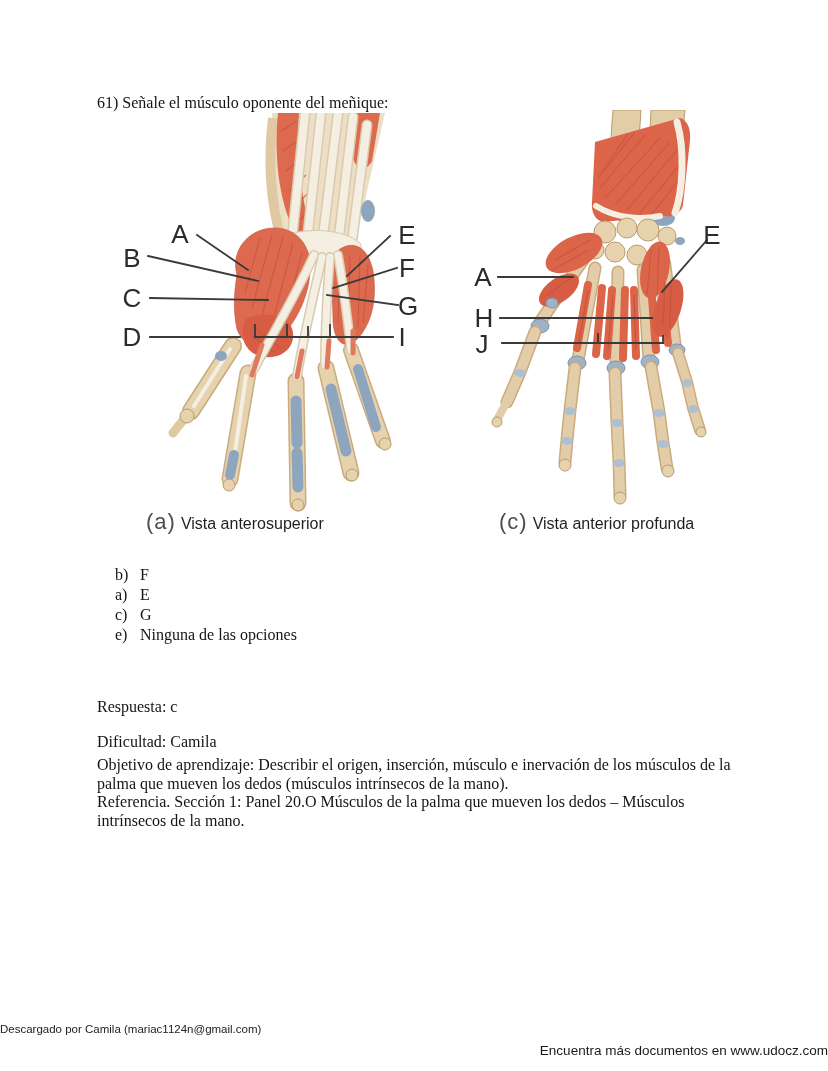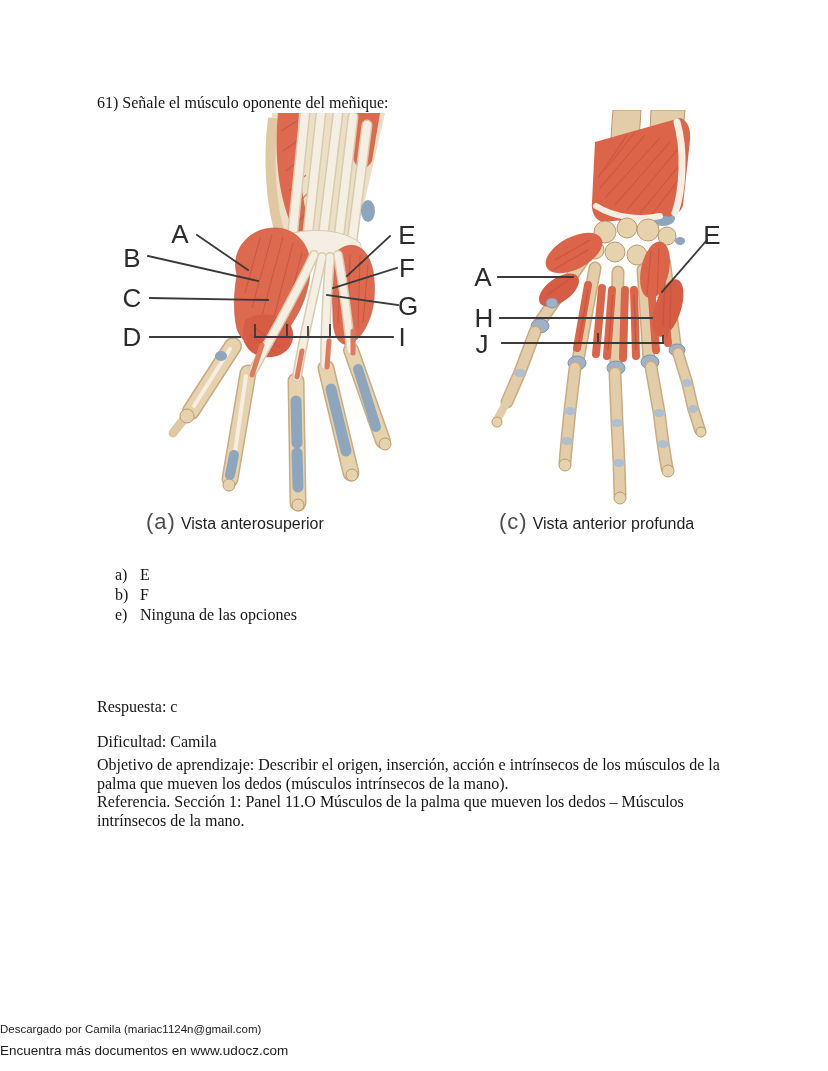--- a/index.html
+++ b/index.html
@@ -11,21 +11,21 @@
   .caption{position:absolute;font-family:"Liberation Sans", sans-serif;white-space:nowrap;margin-left:12px;}
   .cap-letter{font-size:22px;color:#4d4d4d;letter-spacing:1px;}
   .cap-text{font-size:16px;color:#1f1f1f;margin-left:5px;}
   .options{left:115px;top:565px;font-size:16px;}
   .option-row{height:20px;line-height:20px;}
   .opt-key{display:inline-block;width:25px;}
   .body-line{left:97px;font-size:16px;}
   .body-par{left:97px;width:652px;font-size:16px;line-height:18.5px;}
   .footer1{left:0;right:0;top:1023px;text-align:left;font-family:"Liberation Sans", sans-serif;
            font-size:11.5px;color:#222;}
-  .footer2{left:0;right:0;top:1043px;text-align:left;font-family:"Liberation Sans", sans-serif;
+  .footer2{left:0;right:0;top:1043px;text-align:right;font-family:"Liberation Sans", sans-serif;
            font-size:13.5px;color:#1a1a1a;}
   .lbl{font-family:"Liberation Sans", sans-serif;font-size:26px;fill:#2b2b2b;}
   .leader{stroke:#3a3a3a;stroke-width:1.8;fill:none;stroke-linecap:square;}
   .stria{stroke:#c2503a;stroke-width:1.1;fill:none;opacity:.7;}
 </style>
 </head>
 <body>
 
 <div class="page">
 
@@ -255,31 +255,34 @@
 
   <div class="caption" style="left:134px;top:509px">
     <span class="cap-letter">(a)</span><span class="cap-text">Vista anterosuperior</span>
   </div>
   <div class="caption" style="left:487px;top:509px">
     <span class="cap-letter">(c)</span><span class="cap-text">Vista anterior profunda</span>
   </div>
 
   <div class="abs options">
     <div class="option-row">
+      <span class="opt-key">b)</span><span>F</span>
+    </div>
+    <div class="option-row">
       <span class="opt-key">a)</span><span>E</span>
     </div>
     <div class="option-row">
-      <span class="opt-key">b)</span><span>F</span>
+      <span class="opt-key">c)</span><span>G</span>
     </div>
     <div class="option-row">
       <span class="opt-key">e)</span><span>Ninguna de las opciones</span>
     </div>
   </div>
 
   <div class="abs body-line" style="top:698px">Respuesta: c</div>
   <div class="abs body-line" style="top:733px">Dificultad: Camila</div>
-  <div class="abs body-par" style="top:756px">Objetivo de aprendizaje: Describir el origen, inserción, acción e intrínsecos de los músculos de la palma que mueven los dedos (músculos intrínsecos de la mano).</div>
-  <div class="abs body-par" style="top:793px">Referencia. Sección 1: Panel 11.O Músculos de la palma que mueven los dedos – Músculos intrínsecos de la mano.</div>
+  <div class="abs body-par" style="top:756px">Objetivo de aprendizaje: Describir el origen, inserción, músculo e inervación de los músculos de la palma que mueven los dedos (músculos intrínsecos de la mano).</div>
+  <div class="abs body-par" style="top:793px">Referencia. Sección 1: Panel 20.O Músculos de la palma que mueven los dedos – Músculos intrínsecos de la mano.</div>
 
   <div class="abs footer1">Descargado por Camila (mariac1124n@gmail.com)</div>
   <div class="abs footer2">Encuentra más documentos en www.udocz.com</div>
 
 </div>
 
 </body></html>

